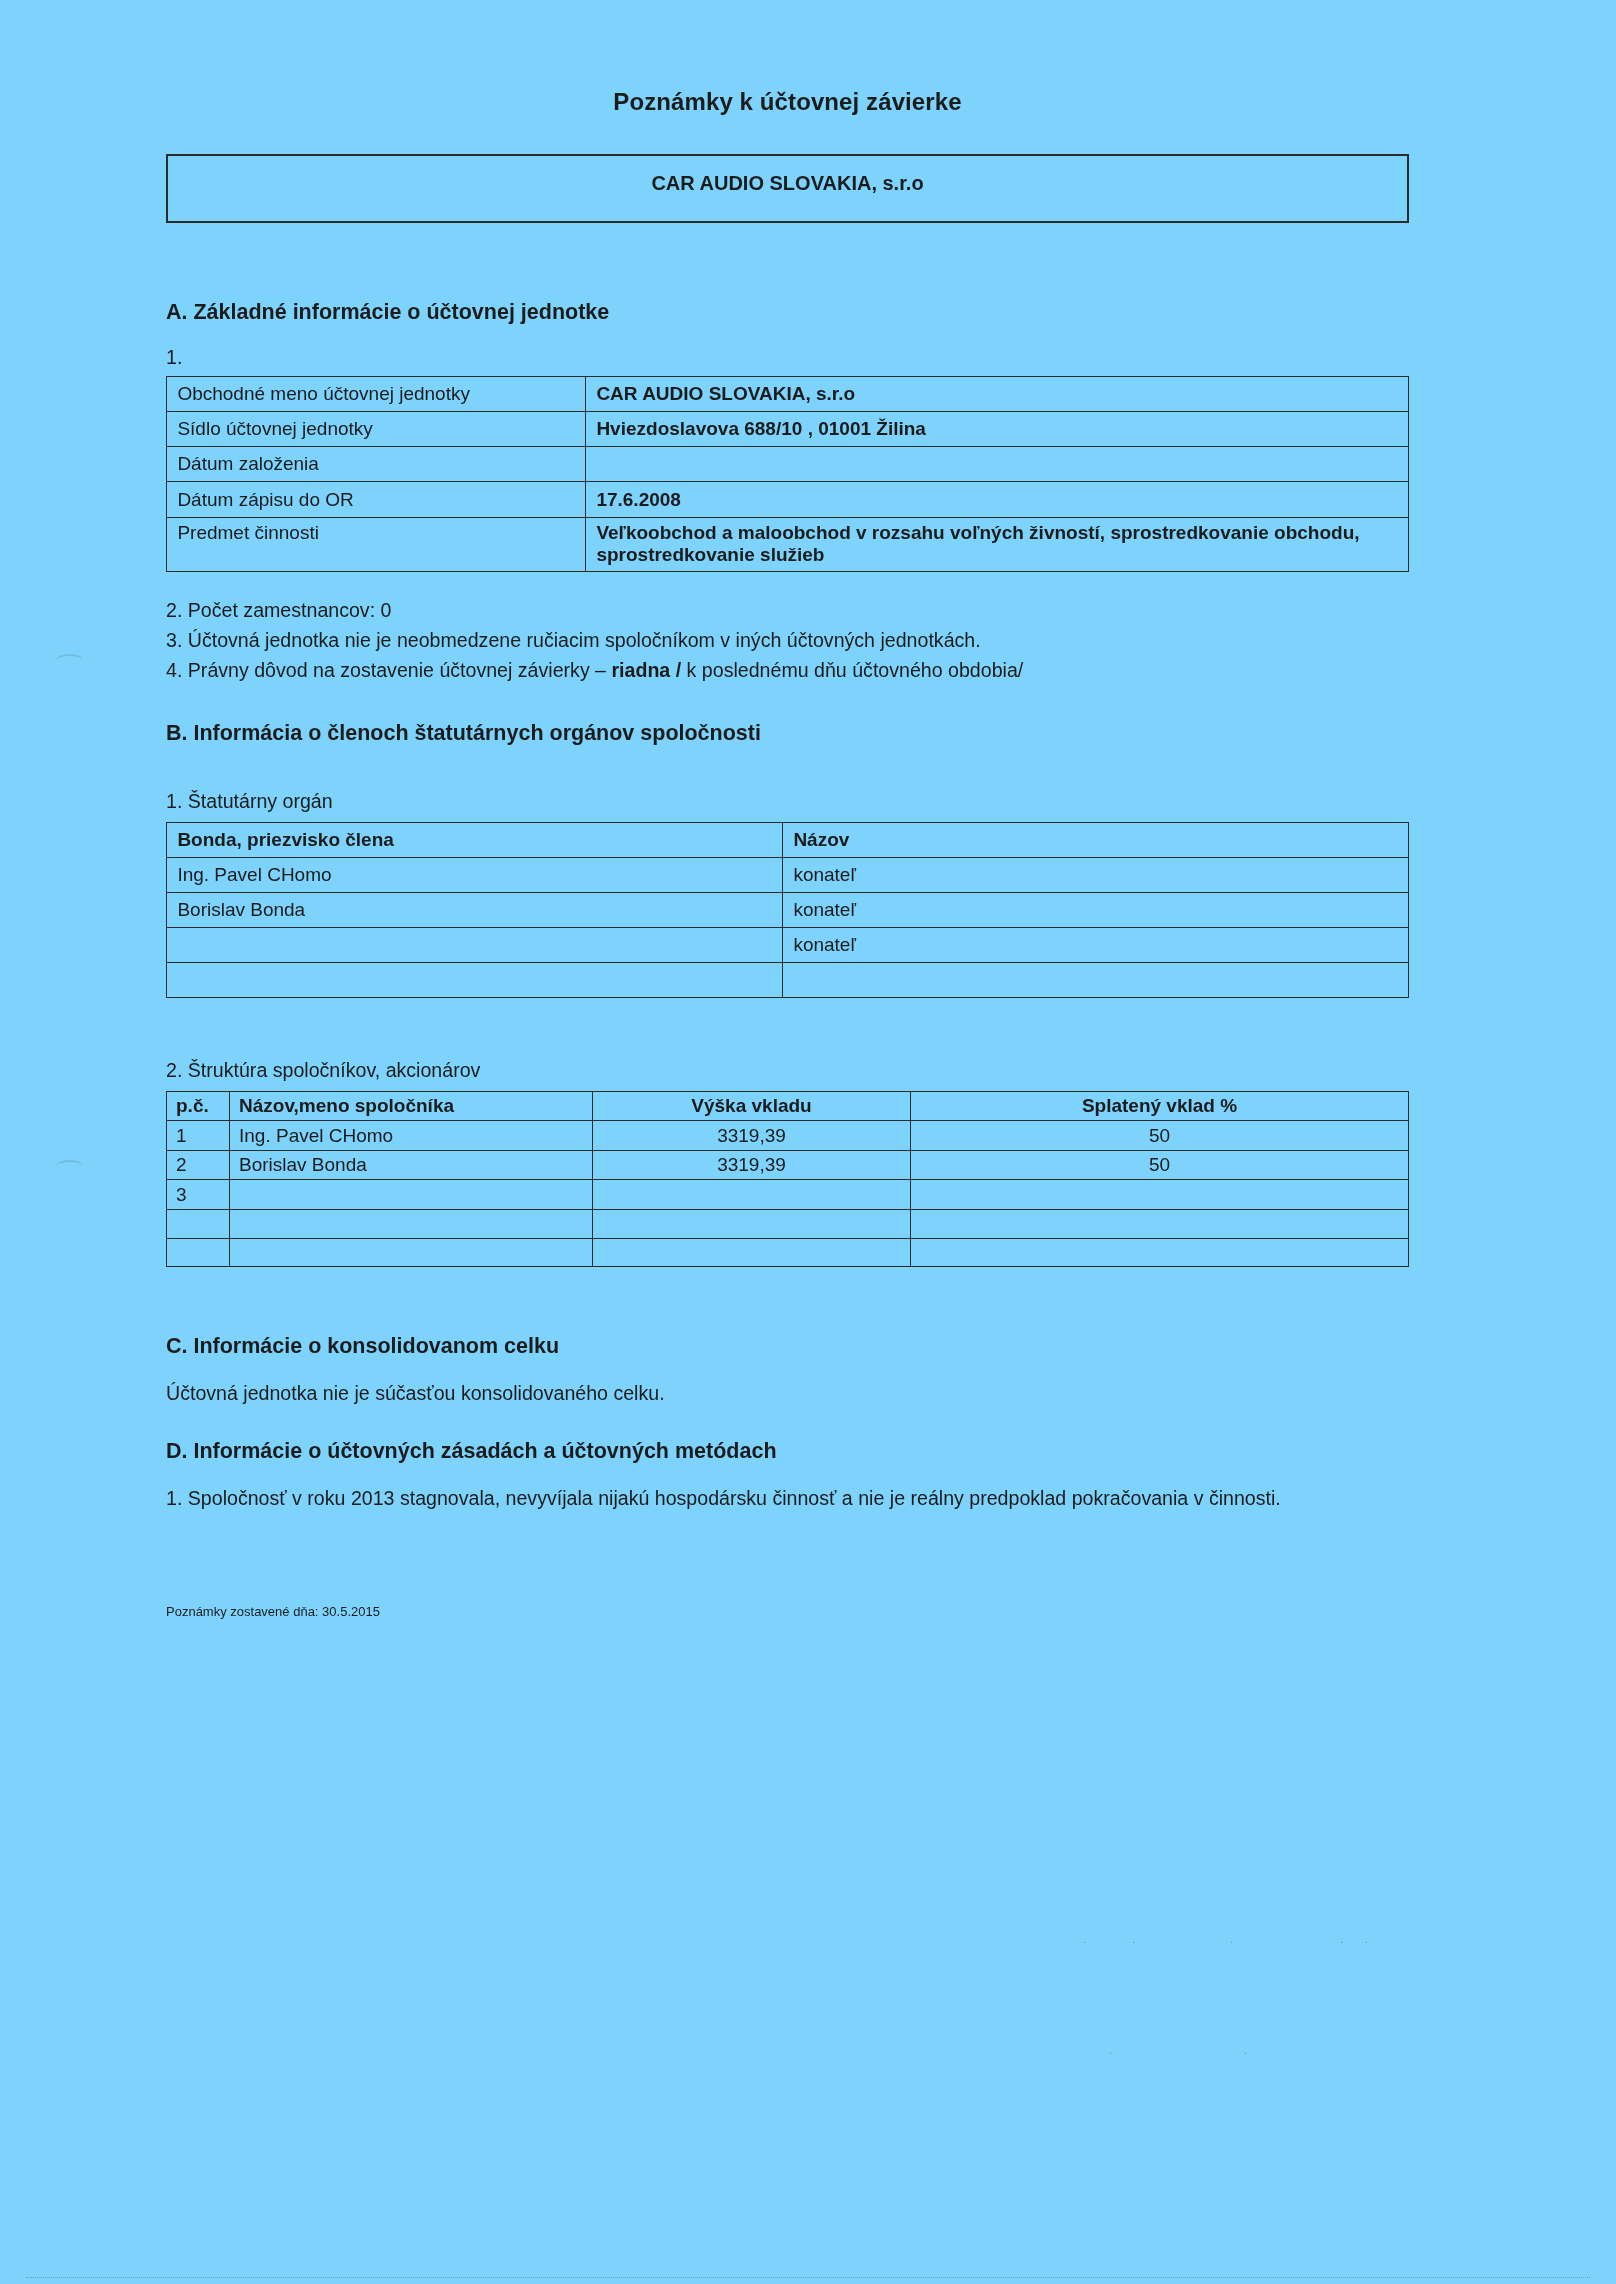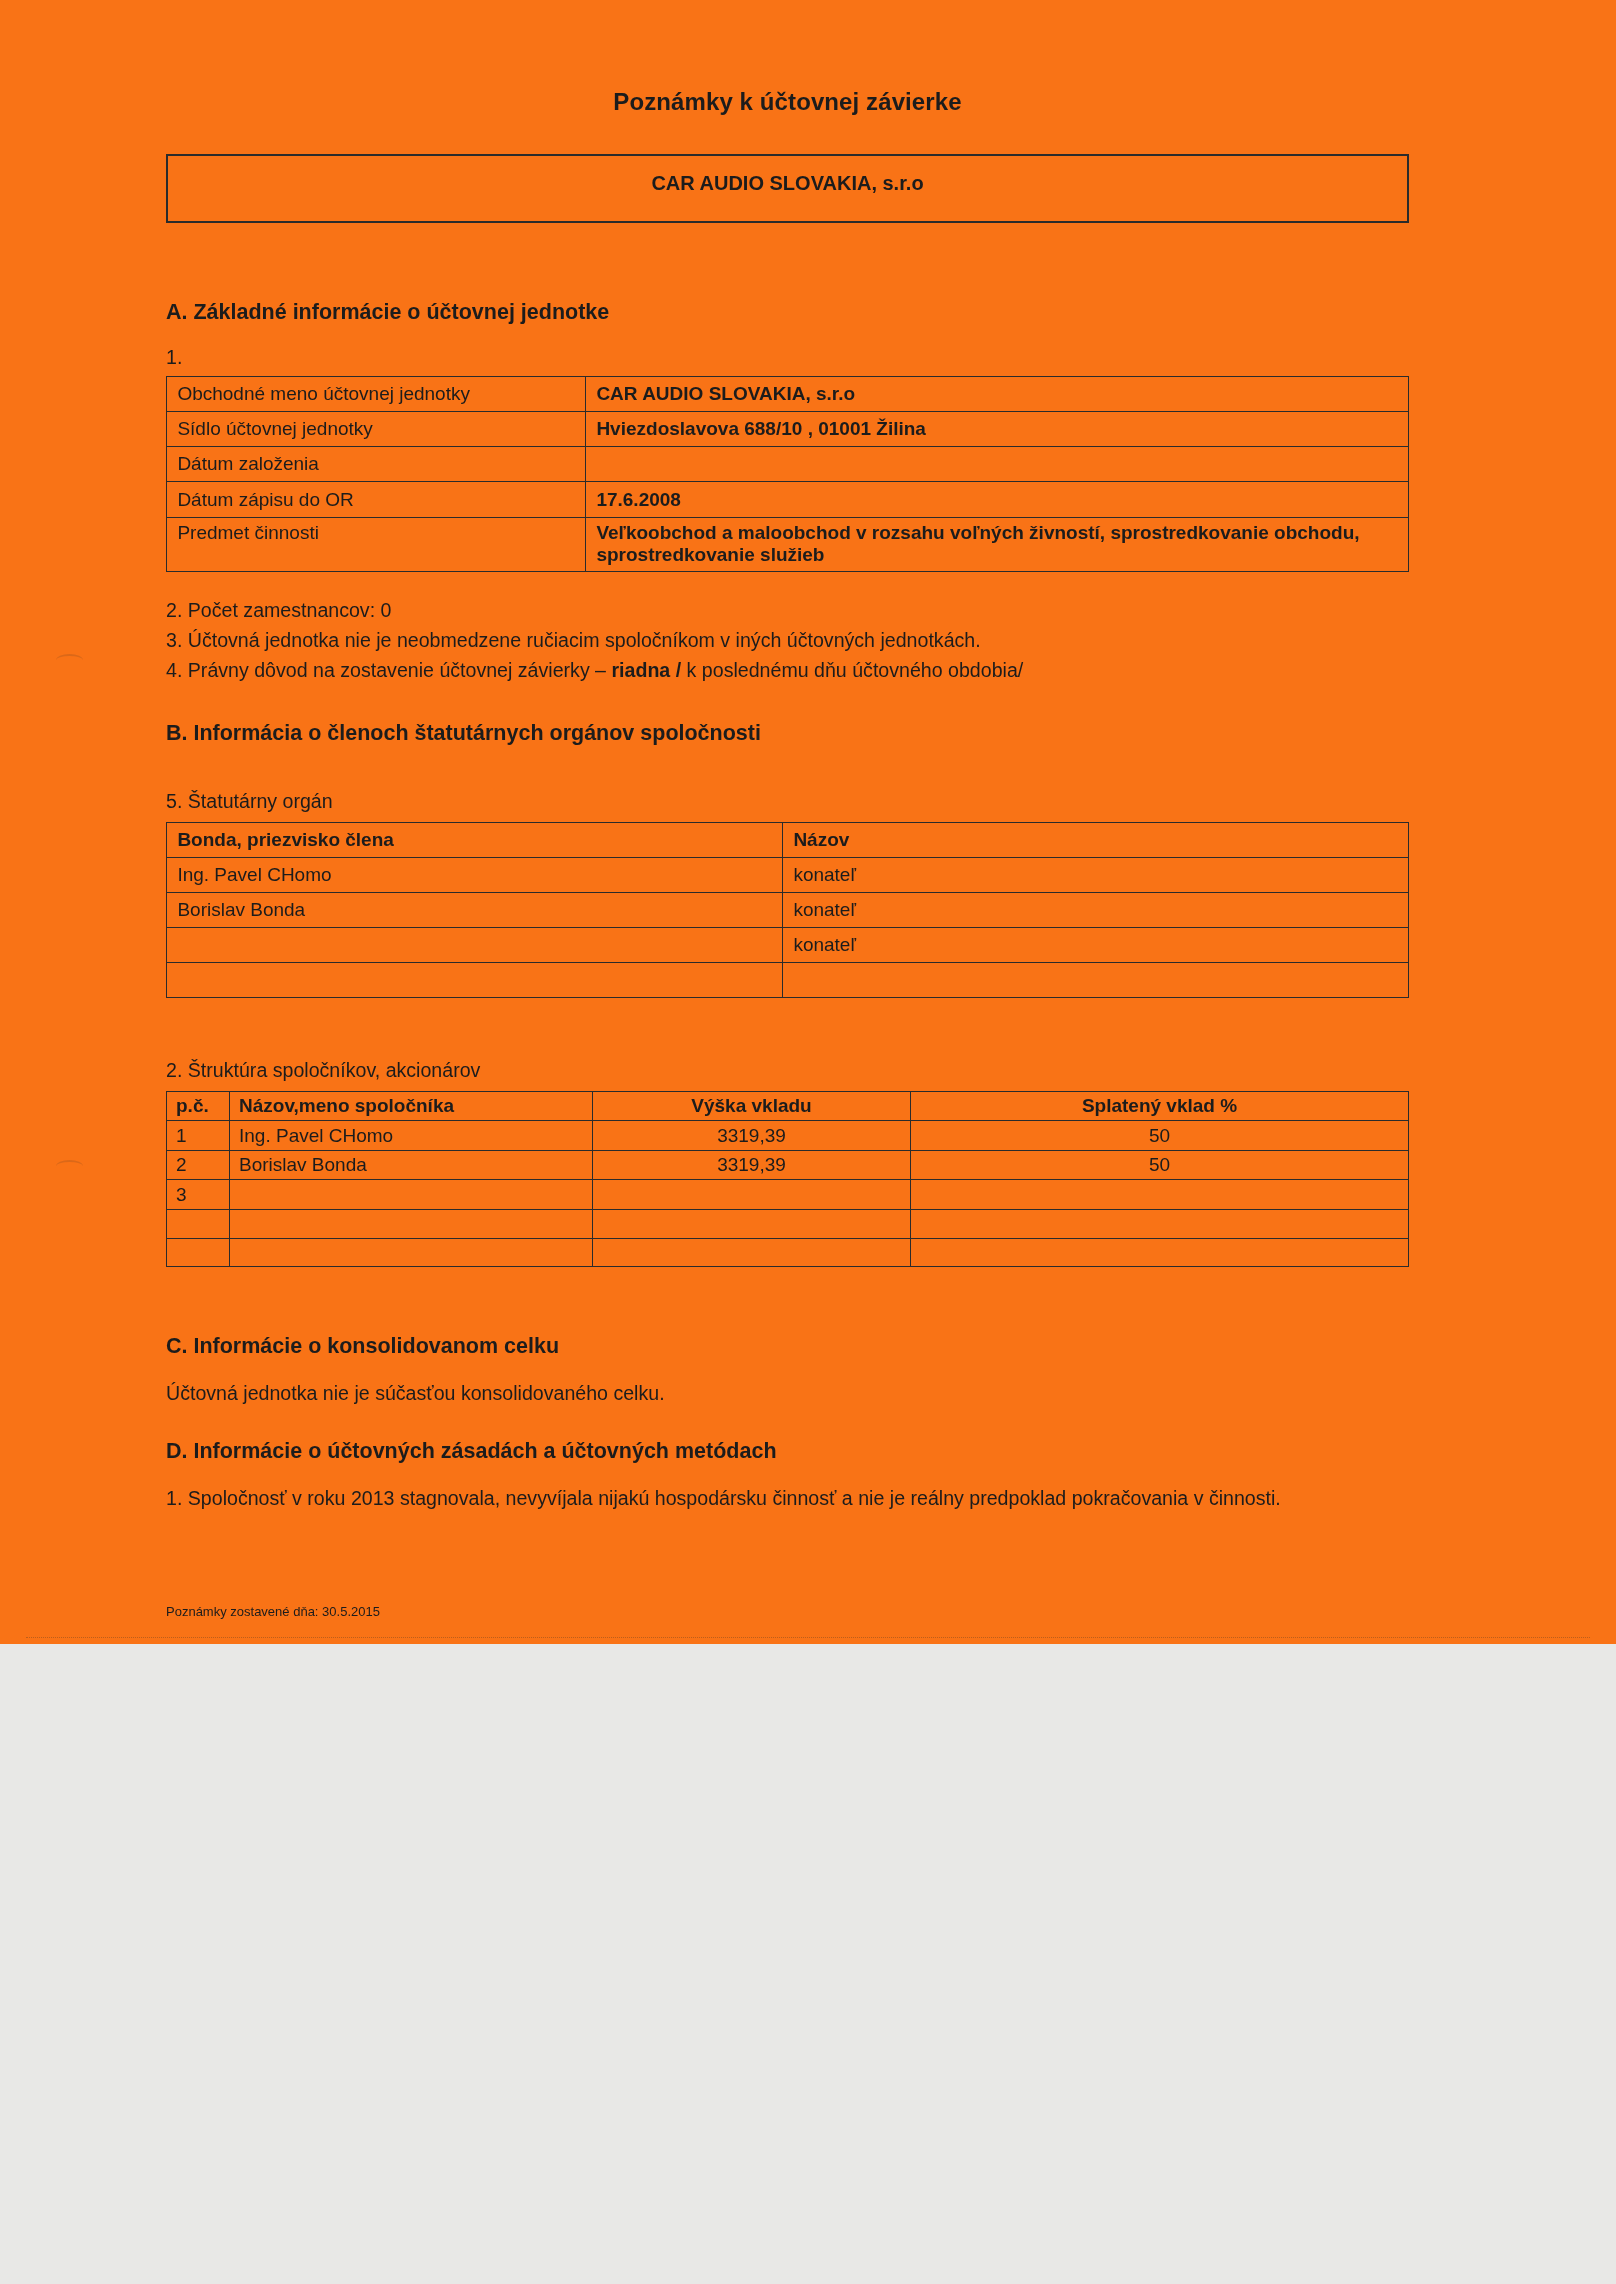--- a/index.html
+++ b/index.html
@@ -1,19 +1,19 @@
 <!DOCTYPE html>
 <html style="font-size:10.4px"><head>
 <meta charset="utf-8">
 <style>
   html,body{margin:0;padding:0;background:#e8e8e6;}
   .page{
     position:relative;
-    width:1616px;height:1644px;
-    background:#f97316;
+    width:1616px;height:2284px;
+    background:#7dd3fc;
     font-family:"Liberation Sans","DejaVu Sans",sans-serif;
     color:#1c1c1c;
     overflow:hidden;
   }
   .content{position:absolute;left:166px;top:0;width:1243px;}
   .title{margin-top:88px;text-align:center;font-size:24px;font-weight:bold;letter-spacing:0.1px;}
   .subtitle{margin-top:13px;text-align:center;font-size:20px;font-weight:bold;}
   .company-box{
     margin-top:38px;height:69px;border:2px solid #2b2b2b;
     display:flex;align-items:flex-start;justify-content:center;
@@ -101,21 +101,21 @@
     </table>
 
     <div class="notes">
       <div class="plain">2. Počet zamestnancov: 0</div>
       <div class="plain">3. Účtovná jednotka nie je neobmedzene ručiacim spoločníkom v iných účtovných jednotkách.</div>
       <div class="plain"><span>4. Právny dôvod na zostavenie účtovnej závierky – </span><span class="b">riadna /</span><span> k poslednému dňu účtovného obdobia/</span></div>
     </div>
 
     <div class="heading h-b">B. Informácia o členoch štatutárnych orgánov spoločnosti</div>
 
-    <div class="plain stat-label">5. Štatutárny orgán</div>
+    <div class="plain stat-label">1. Štatutárny orgán</div>
 
     <table class="stat-table">
       <colgroup>
           <col style="width:616px">
           <col>
         </colgroup>
       <tbody>
         <tr>
           <th>Bonda, priezvisko člena</th>
           <th>Názov</th>

